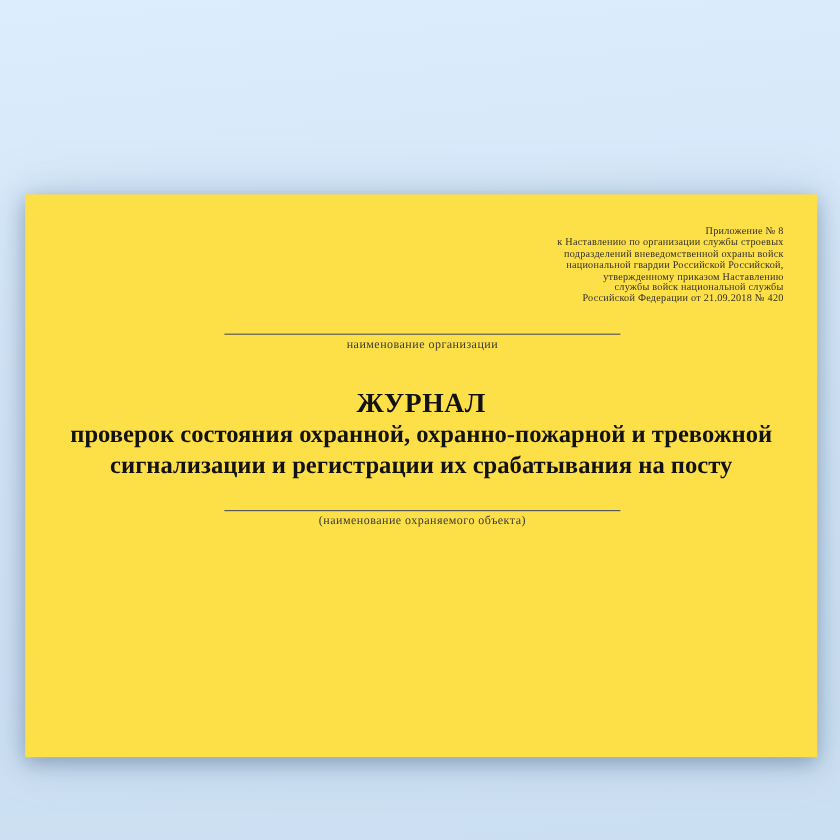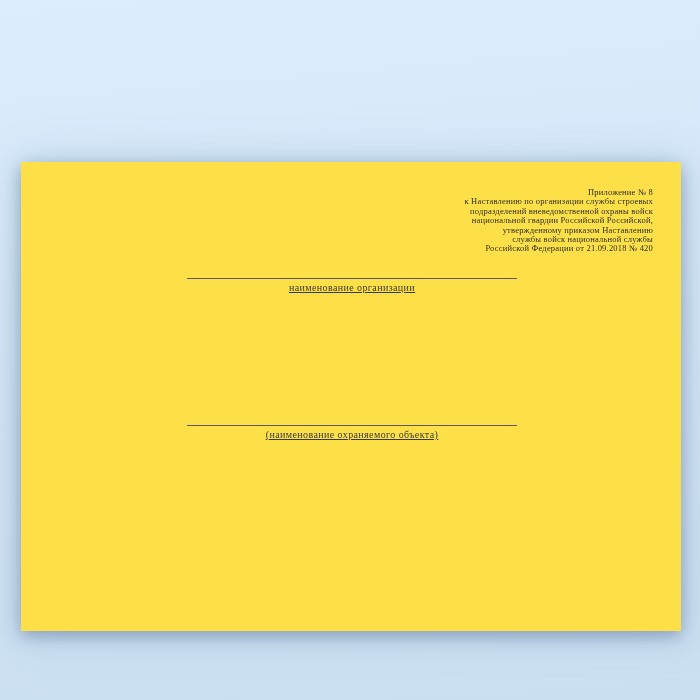--- a/index.html
+++ b/index.html
@@ -41,21 +41,20 @@
   }
   .field .rule {
     height: 0;
     border-top: 1px solid #5a5a5a;
   }
   .field .caption {
     padding-top: 3px;
     font-size: 10px;
     letter-spacing: 0.4px;
     color: #3a3a3a;
-    text-decoration: underline;
   }
   .org { top: 116px; }
   .obj { top: 263px; }
   .title {
     position: absolute;
     top: 160px;
     left: 0;
     width: 660px;
     text-align: center;
     font-weight: bold;
@@ -100,20 +99,25 @@
       <div>утвержденному приказом Наставлению</div>
       <div>службы войск национальной службы</div>
       <div>Российской Федерации от 21.09.2018 № 420</div>
     </div>
 
     <div class="field org">
       <div class="rule"></div>
       <div class="caption">наименование организации</div>
     </div>
 
+    <div class="title">
+      <div class="t1">ЖУРНАЛ</div>
+      <div class="t2">проверок состояния охранной, охранно-пожарной и тревожной</div>
+      <div class="t2">сигнализации и регистрации их срабатывания на посту</div>
+    </div>
 
     <div class="field obj">
       <div class="rule"></div>
       <div class="caption">(наименование охраняемого объекта)</div>
     </div>
 
 
   </div>
 </div>
 

